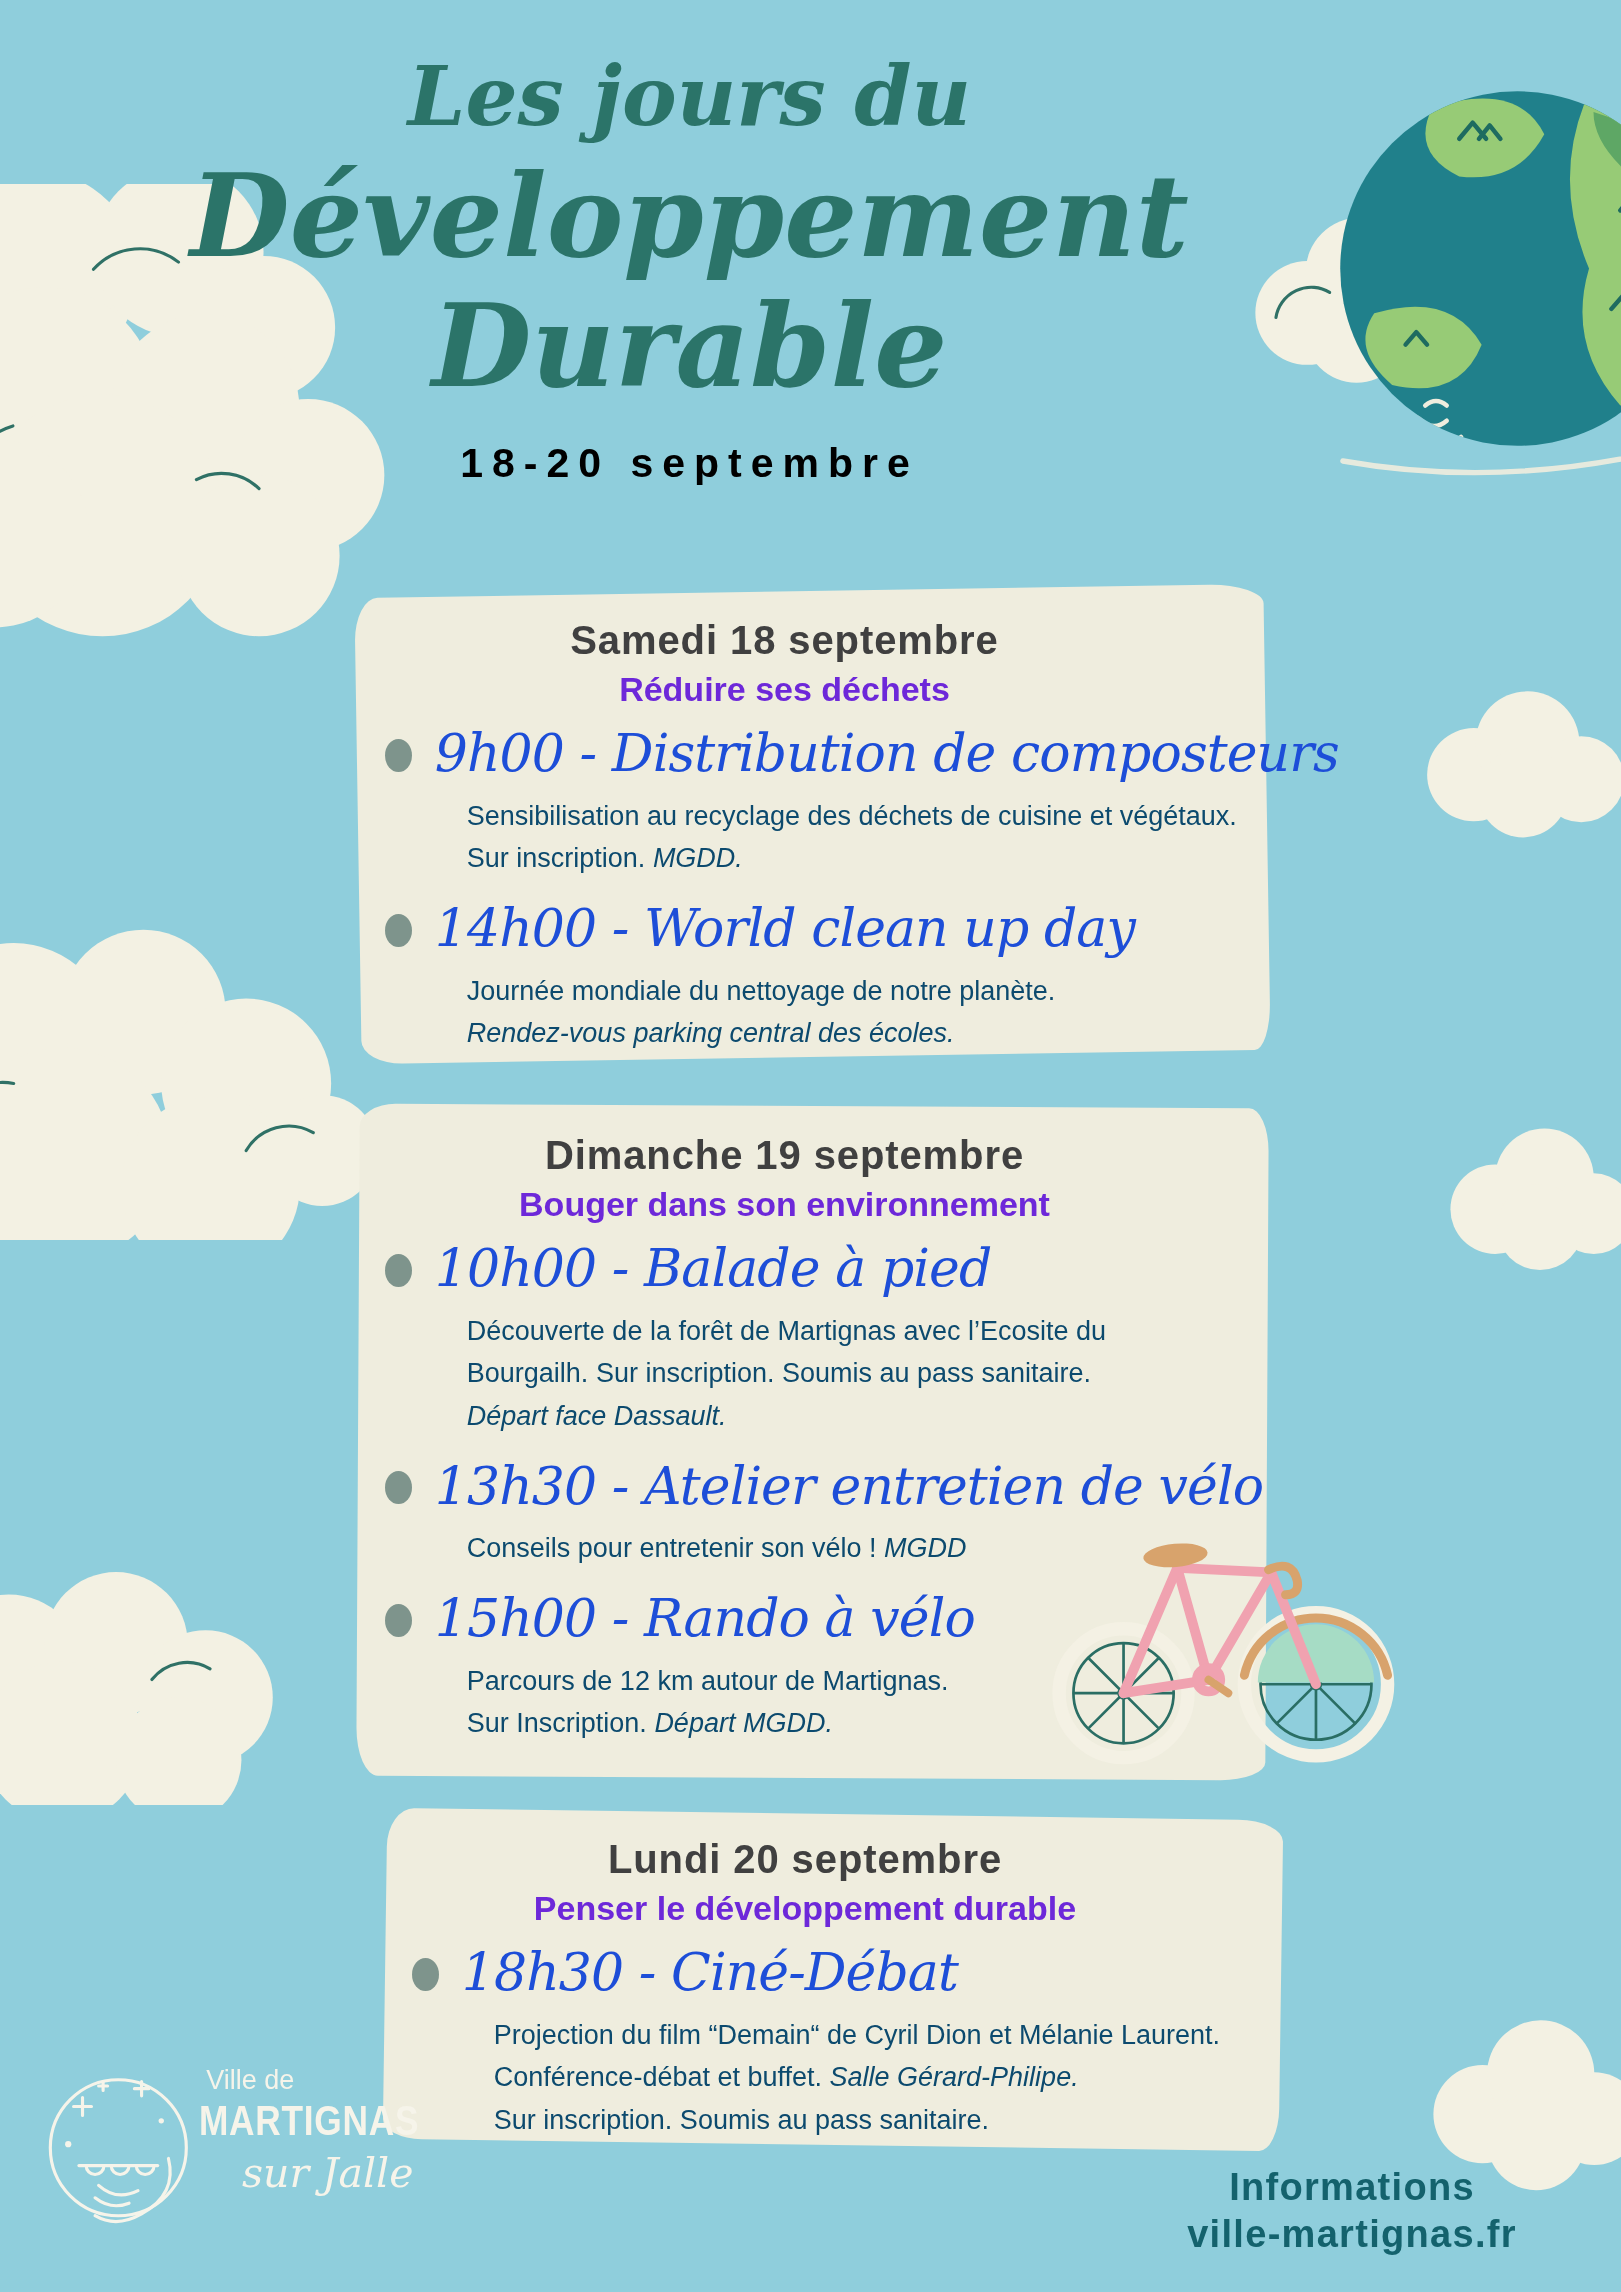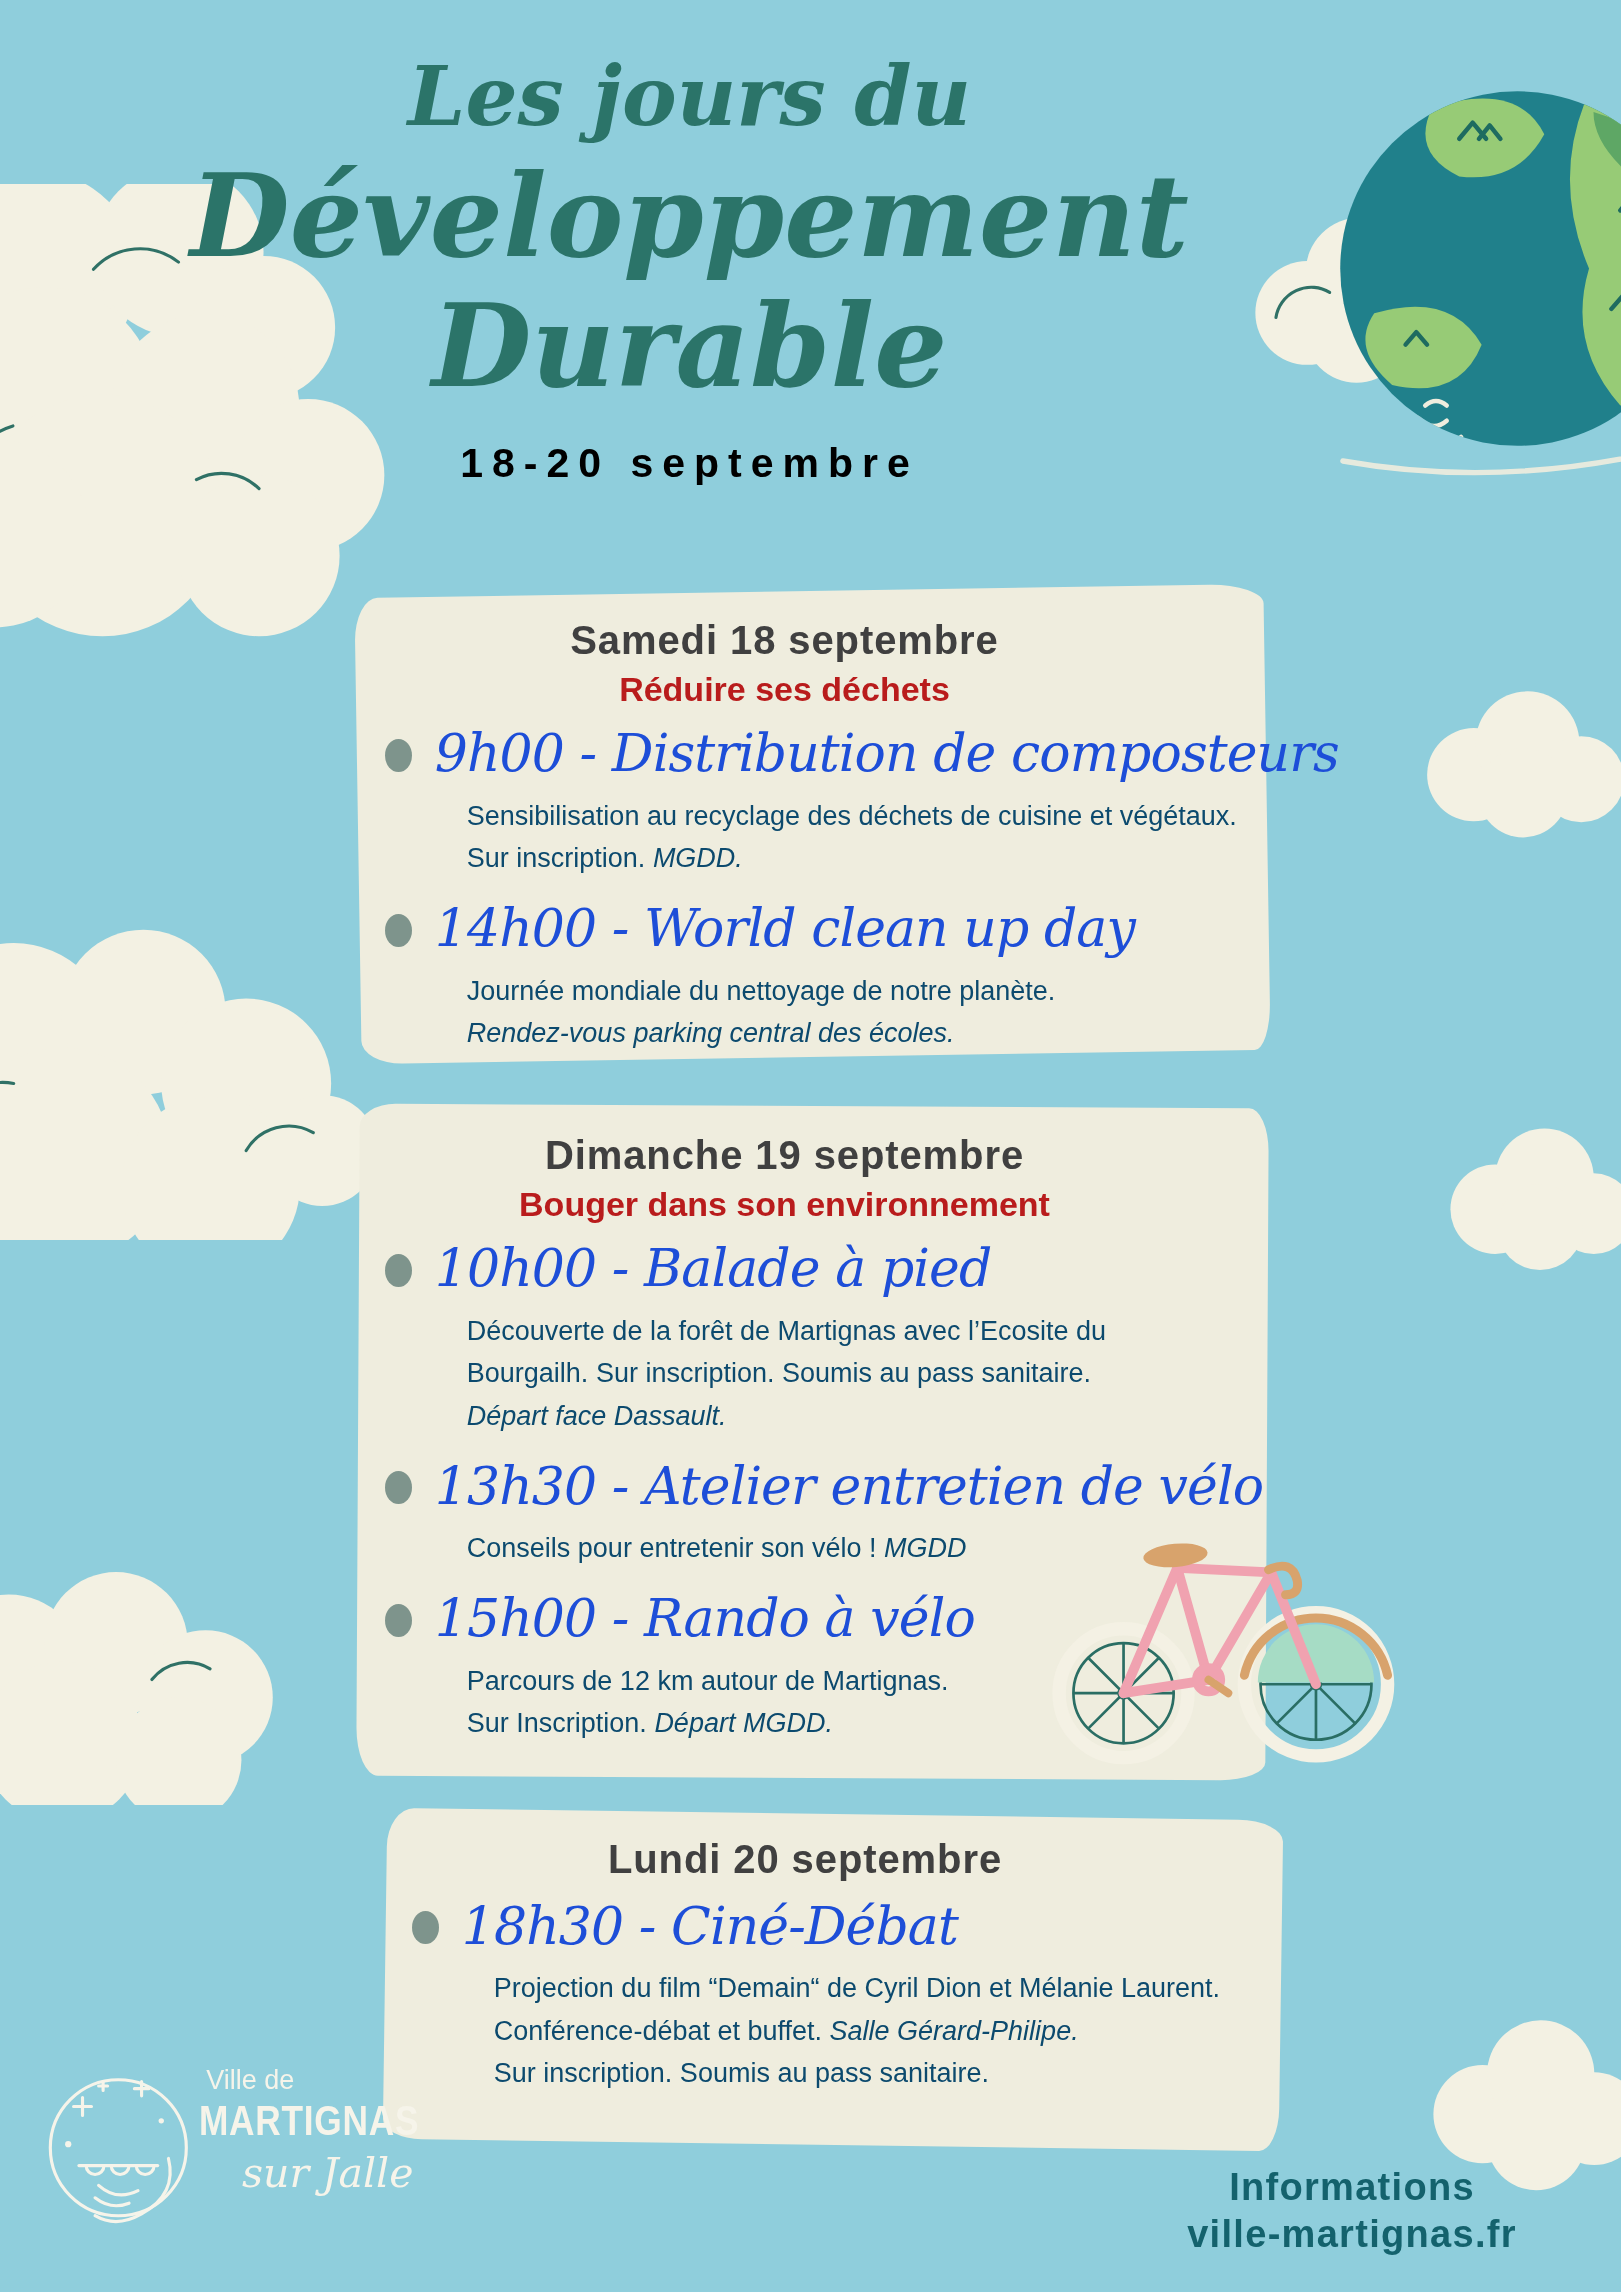--- a/index.html
+++ b/index.html
@@ -40,21 +40,21 @@
   .card-2::before{border-radius:36px 19.7px 45px 21.5px / 23px 43px 18px 48px;transform:rotate(0.3deg);}
   .card-3{left:385px;top:1814px;width:896px;min-height:331px;padding-top:23px;}
   .card-3::before{border-radius:27px 45px 19.7px 39px / 39px 21.5px 43px 19.7px;transform:rotate(0.8deg);}
 
   .card h2{
     margin:0;padding-right:45px;text-align:center;
     font-size:40px;font-weight:bold;letter-spacing:0.9px;color:#404040;line-height:1.1;
   }
   .card h3{
     margin:9px 0 0 0;padding-right:45px;text-align:center;
-    font-size:34px;font-weight:bold;color:#b91c1c;line-height:1.1;
+    font-size:34px;font-weight:bold;color:#6d28d9;line-height:1.1;
   }
   .event{display:flex;align-items:flex-start;gap:23px;margin-top:19.7px;padding-left:1.8px;}
   .event:first-of-type{margin-top:16px;}
   .bullet{
     flex:none;width:27px;height:33px;border-radius:50%;
     background:#7E948C;margin-top:14.3px;
   }
   .event-title{
     font-family:"DejaVu Serif",serif;font-style:italic;
     font-size:52px;line-height:1.15;letter-spacing:-0.9px;
@@ -235,20 +235,21 @@
             <div class="event-title">15h00 - Rando à vélo</div>
             <div class="event-desc">
               <div class="desc-line"><span>Parcours de 12 km autour de Martignas.</span></div>
               <div class="desc-line"><span>Sur Inscription. </span><span class="it">Départ MGDD.</span></div>
             </div>
           </div>
         </div>
       </section>
       <section class="card card-3">
         <h2>Lundi 20 septembre</h2>
+        <h3>Penser le développement durable</h3>
         <div class="event">
           <span class="bullet"></span>
           <div class="event-body">
             <div class="event-title">18h30 - Ciné-Débat</div>
             <div class="event-desc">
               <div class="desc-line"><span>Projection du film “Demain“ de Cyril Dion et Mélanie Laurent.</span></div>
               <div class="desc-line"><span>Conférence-débat et buffet. </span><span class="it">Salle Gérard-Philipe.</span></div>
               <div class="desc-line"><span>Sur inscription. Soumis au pass sanitaire.</span></div>
             </div>
           </div>

